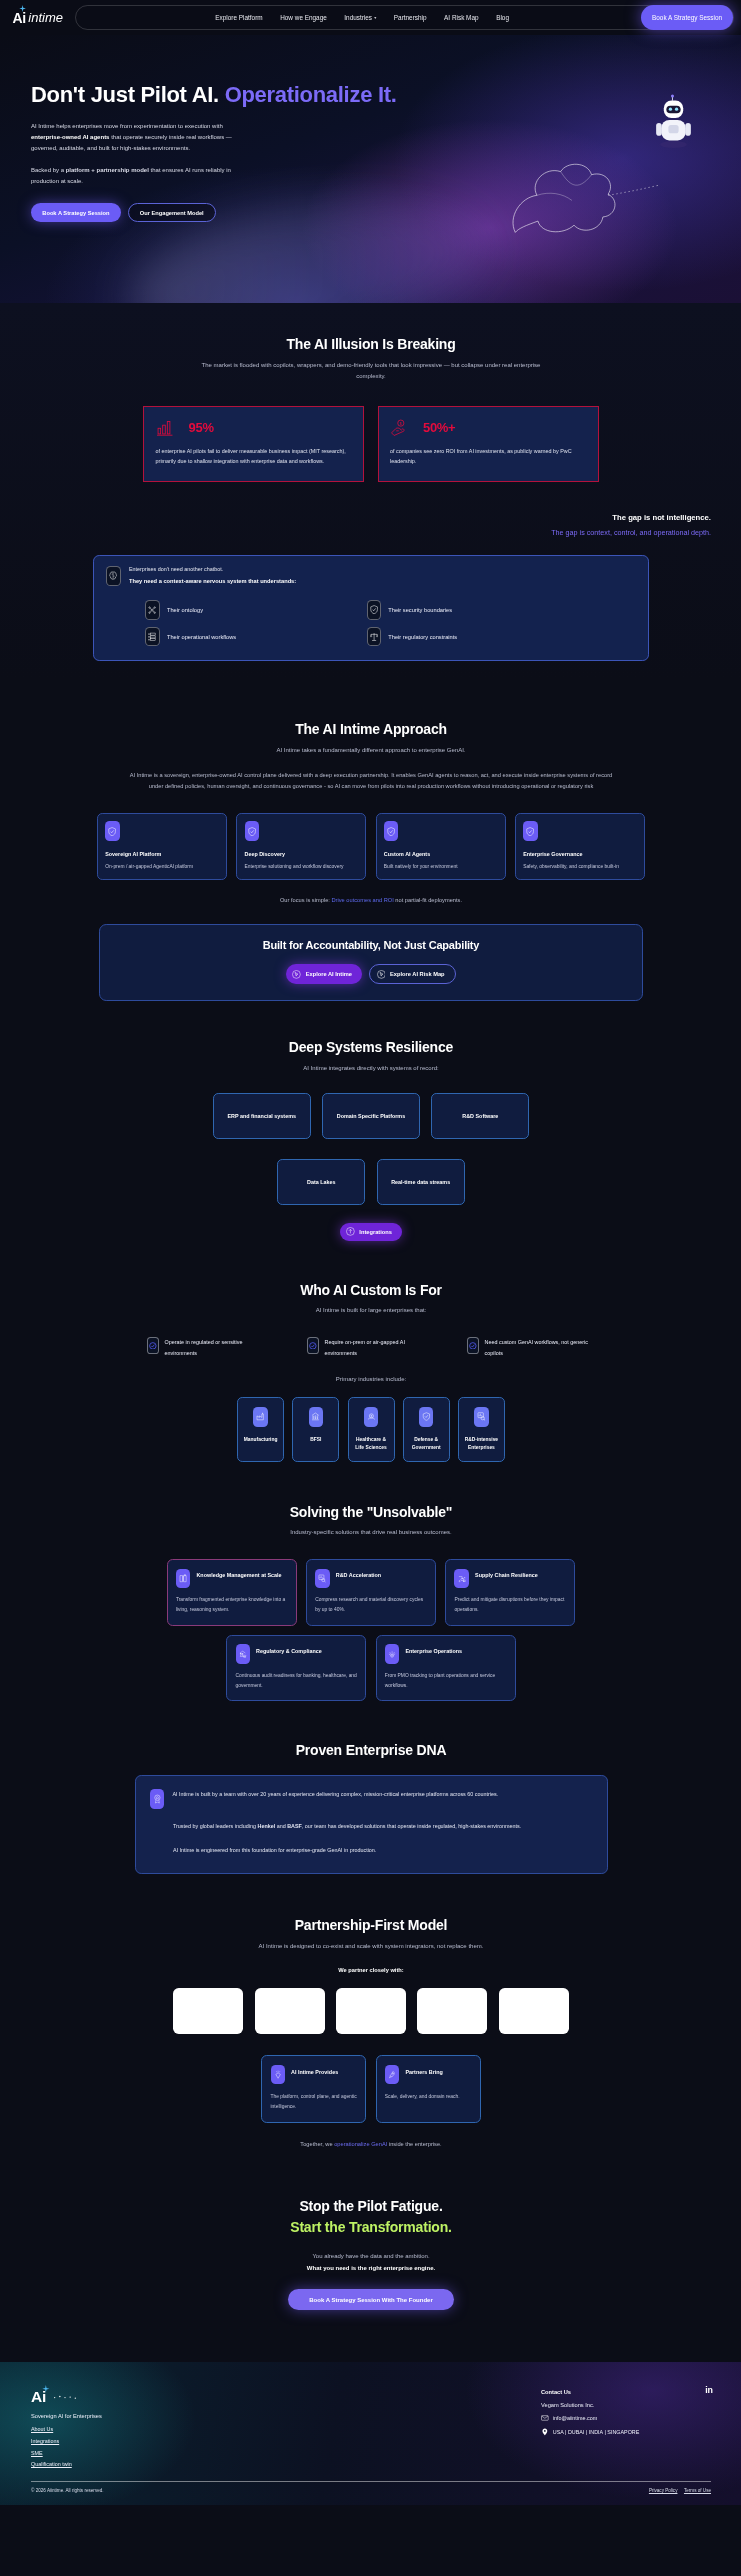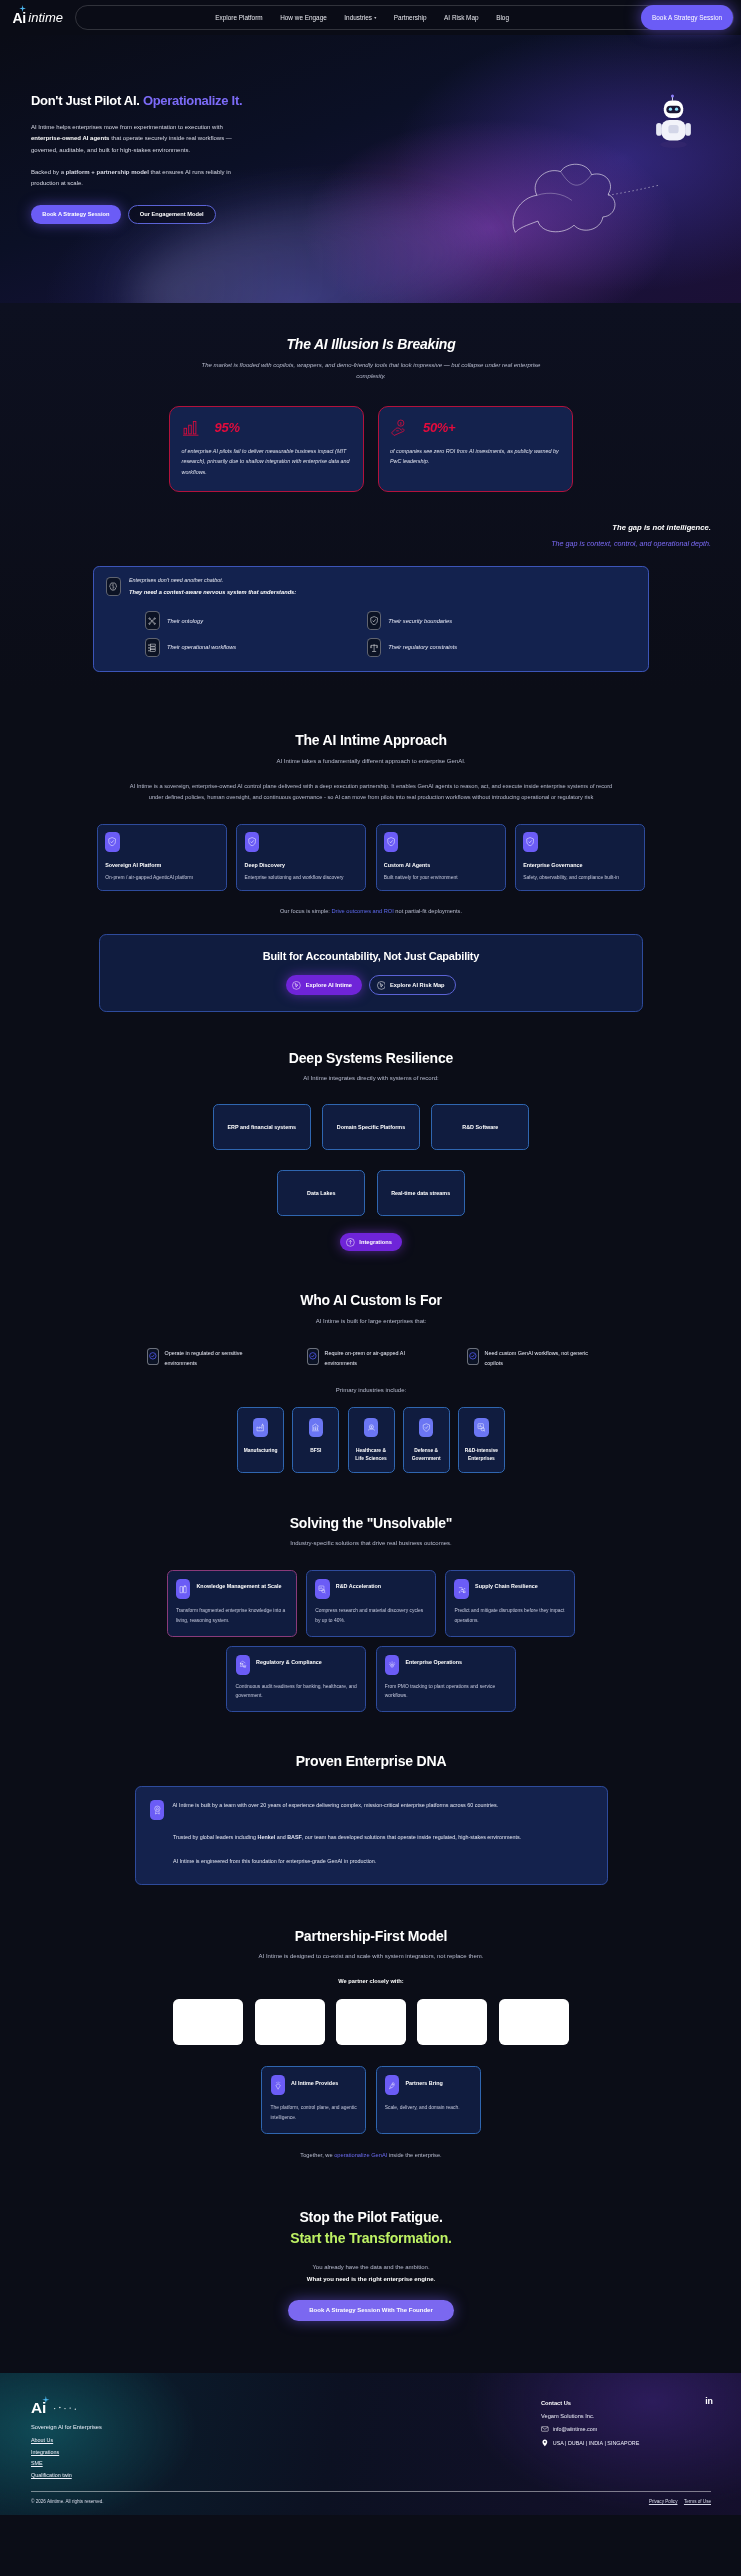--- a/index.html
+++ b/index.html
@@ -69,21 +69,21 @@
       radial-gradient(ellipse 319px 185px at 84% 46%, rgba(80,60,190,0.5), transparent 72%),
       radial-gradient(ellipse 361px 196px at 40% 100%, rgba(60,70,170,0.45), transparent 70%),
       linear-gradient(160deg, #0a0c16 0%, #0b1026 40%, #16123a 70%, #1b1036 100%);
     overflow: hidden;
   }
   .hero-glowA{ position:absolute; width:361px; height:134px; left:129px; top:170px;
     background: linear-gradient(100deg, rgba(190,190,220,0.20), rgba(120,90,200,0.12));
     filter: blur(19.6px); transform: rotate(-9deg); border-radius: 50%;}
   .hero-inner { position: relative; padding: 47px 0 0 31px; z-index: 3; }
   h1.hero-title {
-    font-size: 13px; font-weight: 800; letter-spacing: -0.3px; line-height: 1.15; margin-top: 12px;
+    font-size: 22px; font-weight: 800; letter-spacing: -0.3px; line-height: 1.15;
   }
   .hero-title .accent { color: #7c6bf7; }
   .hero-p {
     margin-top: 13.4px; max-width: 216px; font-size: 6px; line-height: 1.85;
     color: #d8dae6;
   }
   .hero-p b { color: #fff; font-weight: 700; }
   .hero-p2 { margin-top: 11.3px; max-width: 206px; font-size: 6px; line-height: 1.85; color:#d8dae6;}
   .hero-btns { margin-top: 15.5px; display: flex; gap: 6.7px; }
   .btn-primary {
@@ -104,26 +104,25 @@
   .sec-title {
     text-align: center; font-size: 14px; font-weight: 800; letter-spacing: -0.2px;
   }
   .sec-sub {
     text-align: center; font-size: 6px; color: #b9bdd0; line-height: 1.9;
     max-width: 361px; margin: 7.7px auto 0;
   }
   .illusion {
     padding-top: 33px; padding-bottom: 20.6px;
     background: linear-gradient(180deg,#0d1020 0%, #0b0d17 100%);
-    font-style: italic;
   }
 
   .stat-row { display: flex; gap: 13.4px; justify-content: center; margin-top: 24px; }
   .stat-card {
-    width: 195px; border: 0.5px solid #b3123c; border-radius: 10px;
+    width: 221px; border: 0.5px solid #b3123c; border-radius: 0;
     background: #14224d; padding: 11.3px 11.3px 13.4px 11.3px;
   }
   .stat-top { display: flex; align-items: center; gap: 15.5px; }
   .stat-num { font-size: 13px; font-weight: 700; color: #e30b3c; letter-spacing:-0.3px; }
   .stat-txt { margin-top: 9.3px; font-size: 5.4px; line-height: 2.0; color: #dfe2ee; }
 
   .gap-wrap { margin-top: 31px; text-align: right; }
   .gap-1 { font-size: 7.7px; font-weight: 700; }
   .gap-2 { font-size: 7.2px; color: #7c6bf7; margin-top: 6.7px; font-weight: 500;}
 

